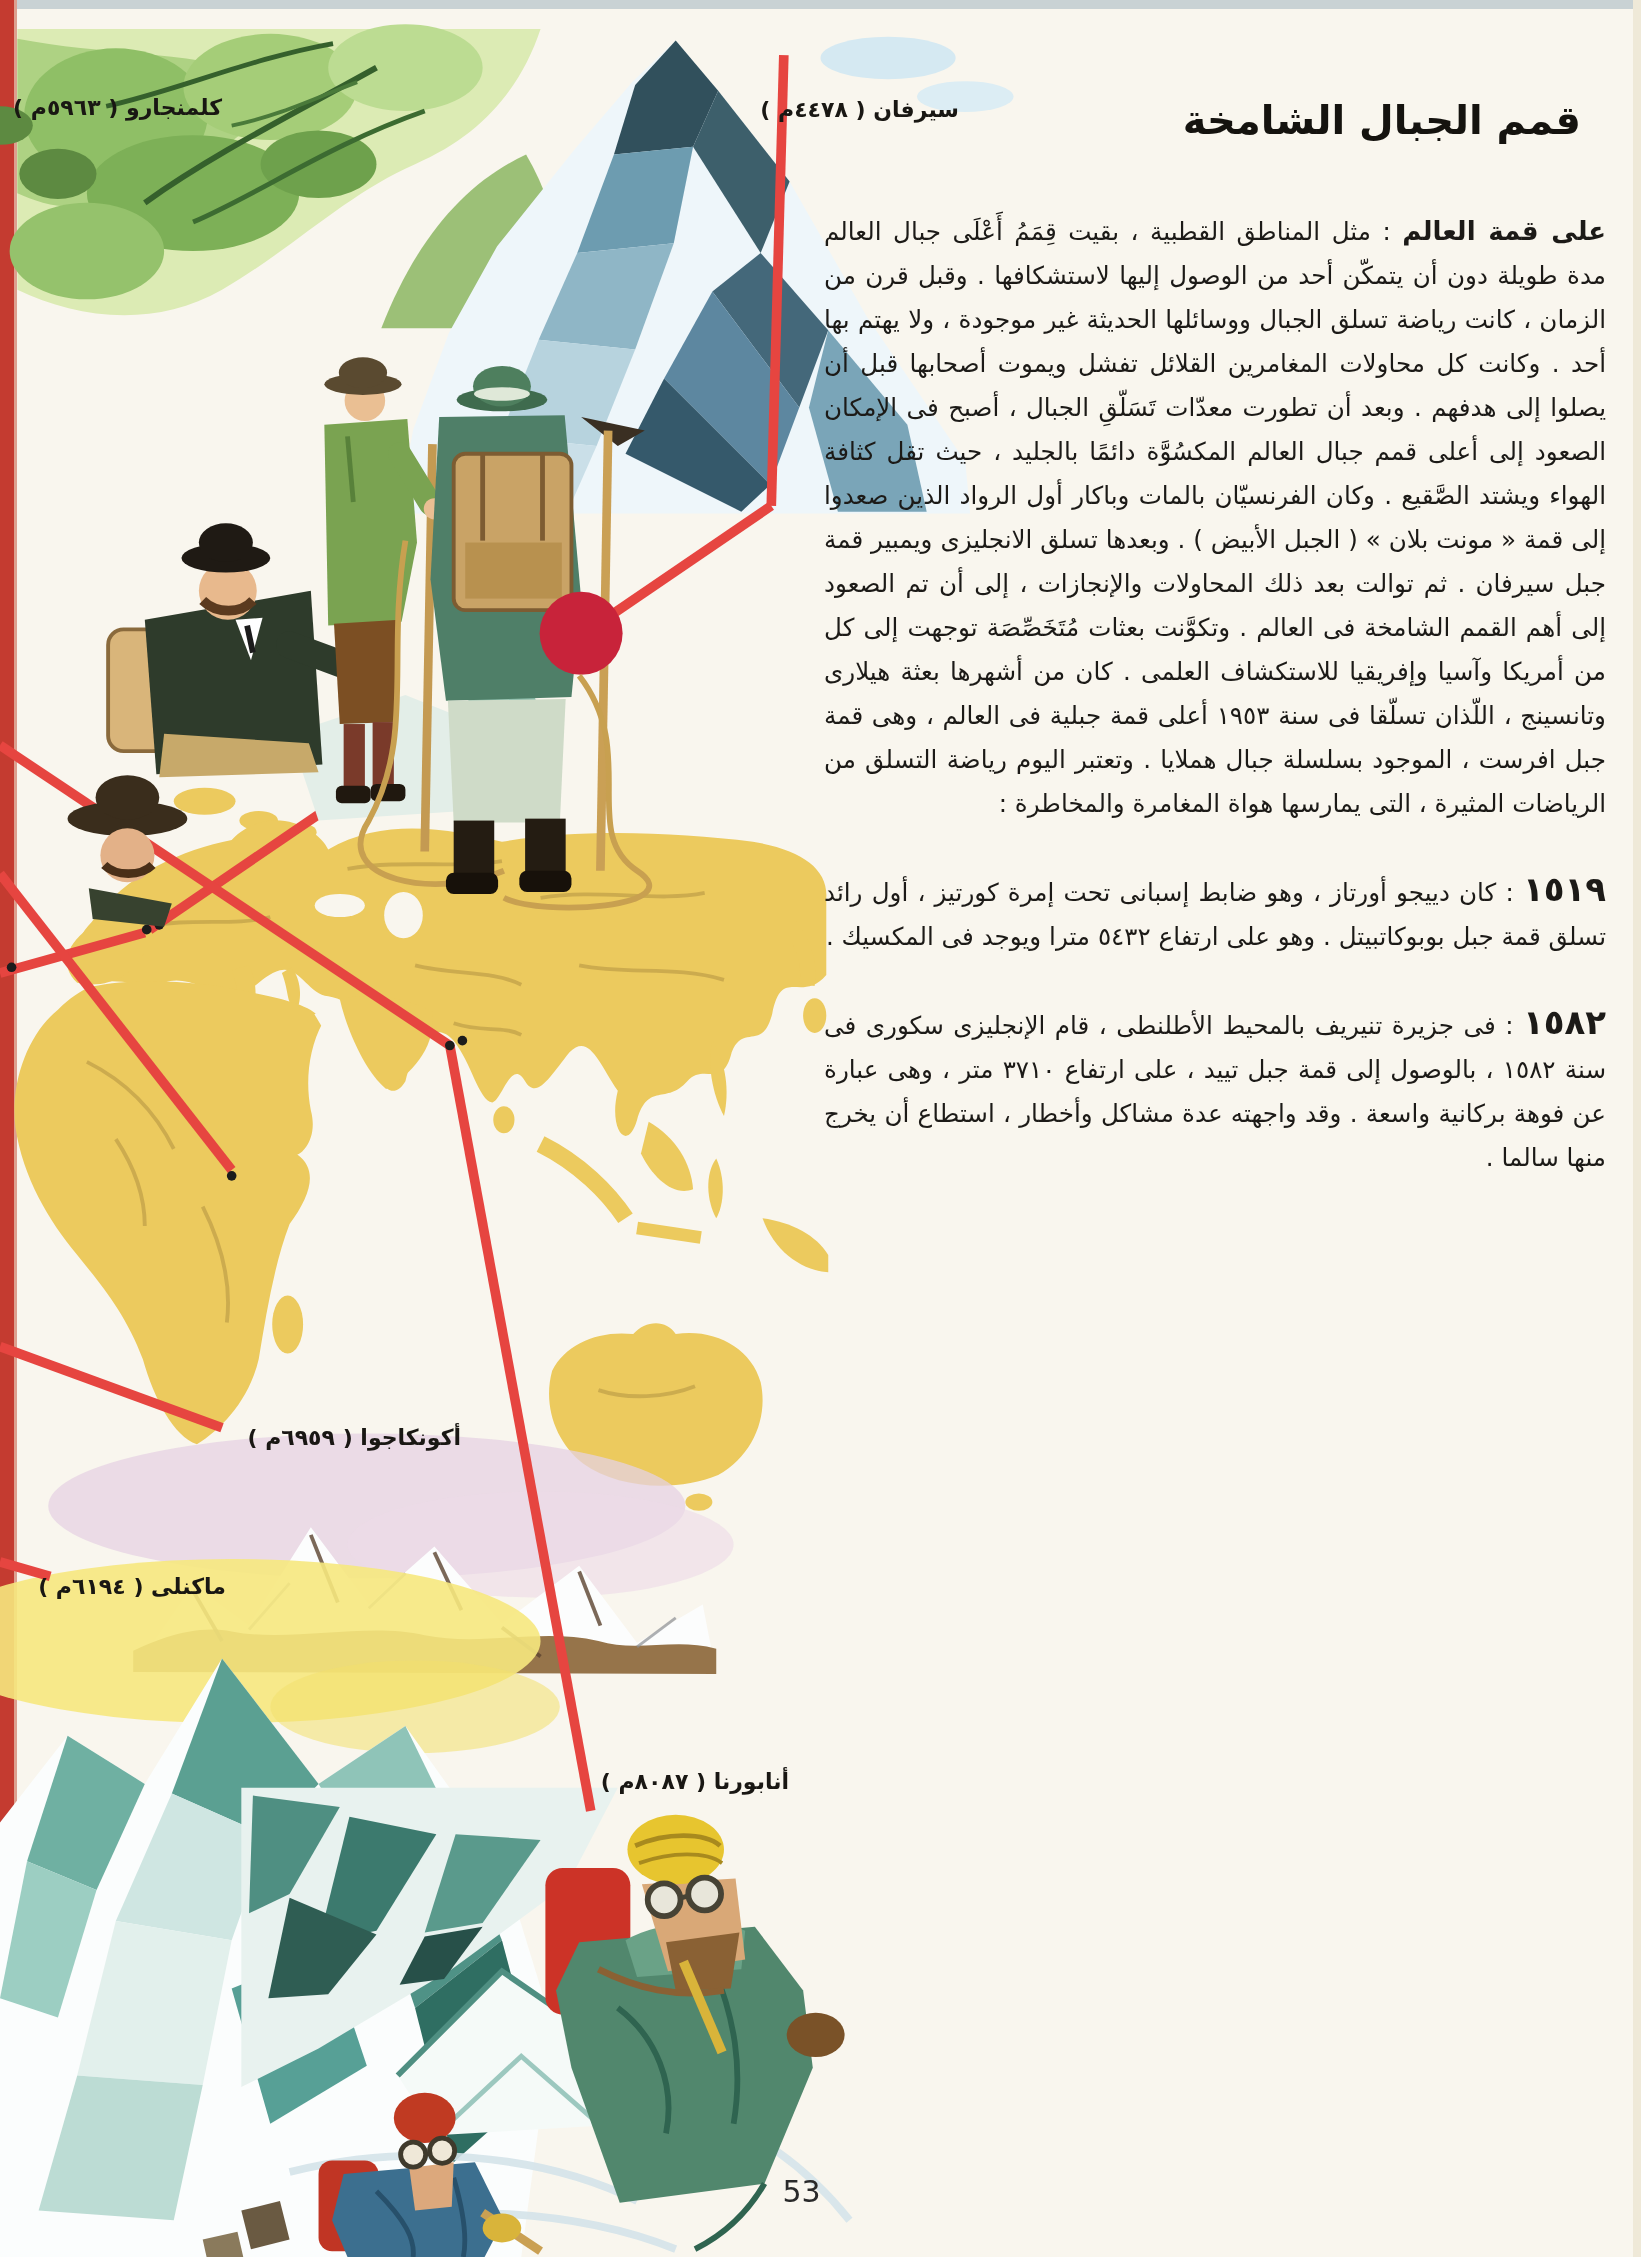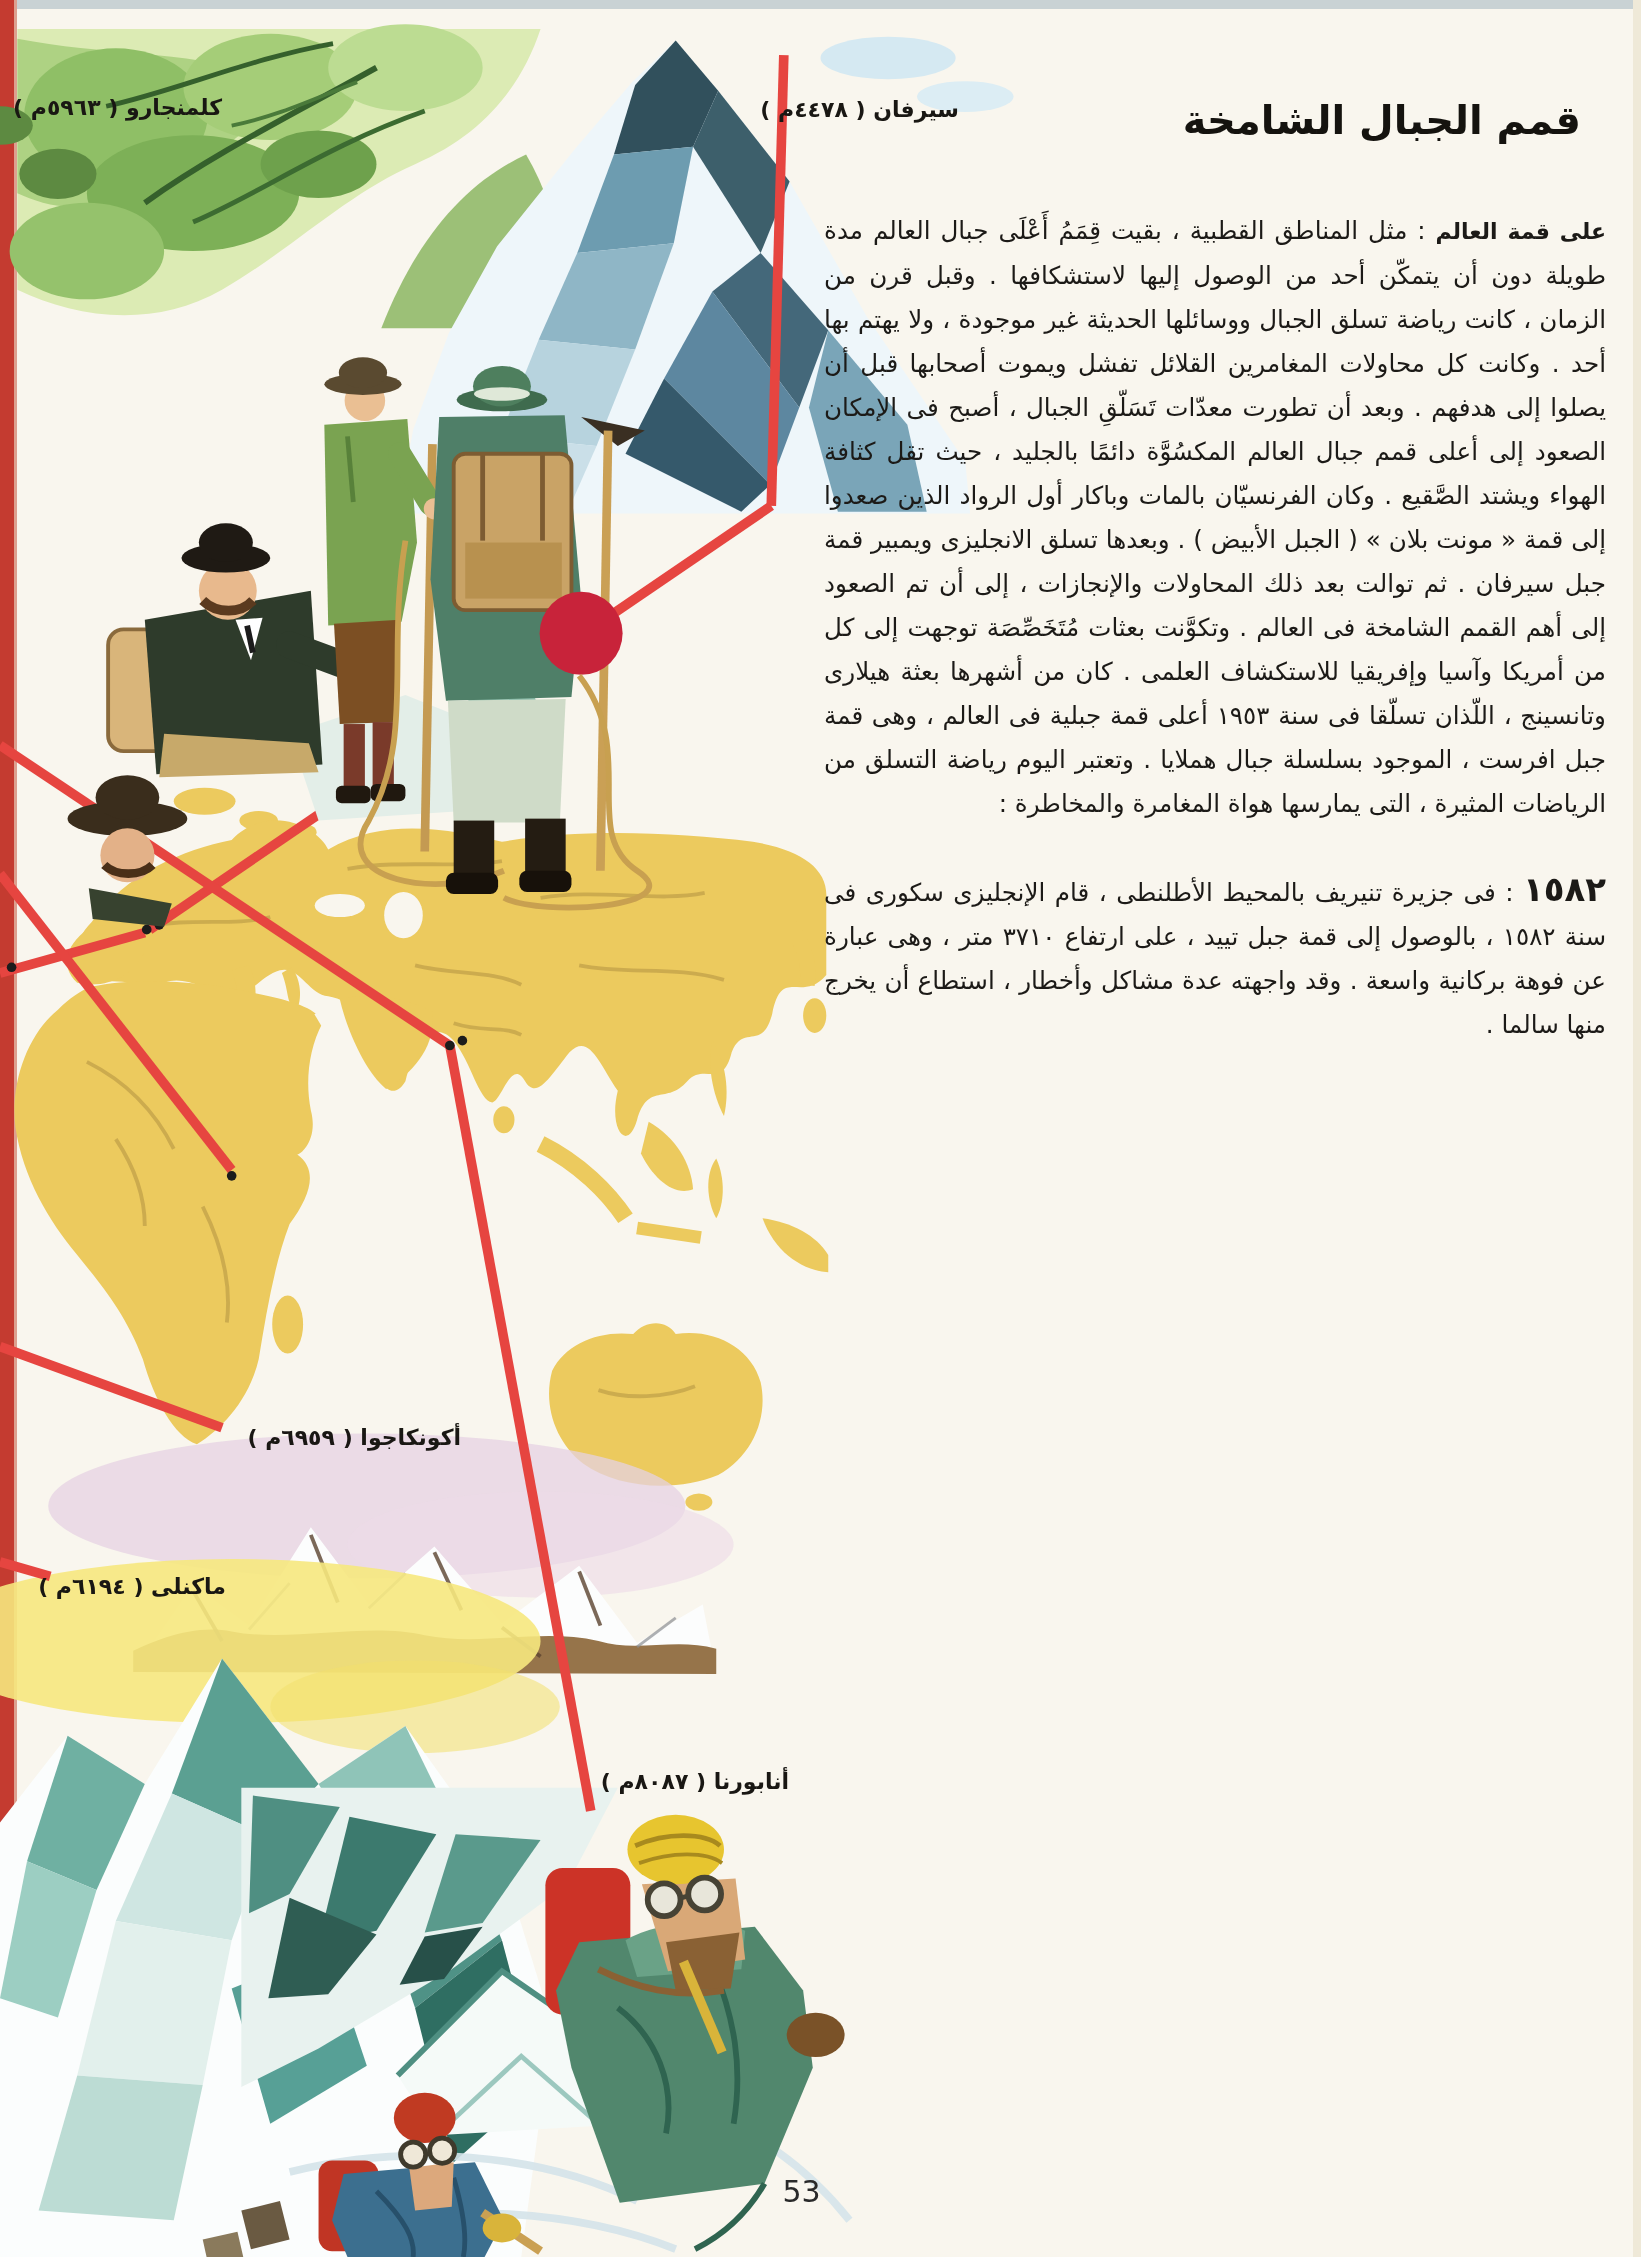--- a/index.html
+++ b/index.html
@@ -24,21 +24,21 @@
     position:absolute;top:97px;right:35px;width:782px;direction:rtl;
   }
   .page-title{
     font-size:40px;font-weight:bold;margin:0 25px 66px 0;
     text-align:right;color:#15130f;
   }
   .lead,.entry{
     font-size:24.6px;line-height:44px;text-align:justify;margin:0;
     color:#1c1a17;
   }
-  .lead .lead-title{font-weight:bold;font-size:22px;}
+  .lead .lead-title{font-weight:bold;font-size:26px;}
   .entry{margin-top:41px;}
   .entry .year{font-weight:bold;font-size:34px;letter-spacing:1px;}
   .page-number{
     position:absolute;left:763px;top:2174px;width:77px;text-align:center;
     font-size:30px;color:#2a2a2a;
   }
 </style>
 </head>
 <body>
 
@@ -326,19 +326,20 @@
 <div class="map-label" style="right:682px;top:97px;">سيرفان ( ٤٤٧٨م )</div>
 <div class="map-label" style="right:1180px;top:1425px;">أكونكاجوا ( ٦٩٥٩م )</div>
 <div class="map-label" style="right:1415px;top:1574px;">ماكنلى ( ٦١٩٤م )</div>
 <div class="map-label" style="right:852px;top:1769px;">أنابورنا ( ٨٠٨٧م )</div>
 
 <div class="article">
   <h1 class="page-title">قمم الجبال الشامخة</h1>
 
   <p class="lead"><span class="lead-title">على قمة العالم</span><span> : </span><span>مثل المناطق القطبية ، بقيت قِمَمُ أَعْلَى جبال العالم مدة طويلة دون أن يتمكّن أحد من الوصول إليها لاستشكافها . وقبل قرن من الزمان ، كانت رياضة تسلق الجبال ووسائلها الحديثة غير موجودة ، ولا يهتم بها أحد . وكانت كل محاولات المغامرين القلائل تفشل ويموت أصحابها قبل أن يصلوا إلى هدفهم . وبعد أن تطورت معدّات تَسَلّقِ الجبال ، أصبح فى الإمكان الصعود إلى أعلى قمم جبال العالم المكسُوَّة دائمًا بالجليد ، حيث تقل كثافة الهواء ويشتد الصَّقيع . وكان الفرنسيّان بالمات وباكار أول الرواد الذين صعدوا إلى قمة « مونت بلان » ( الجبل الأبيض ) . وبعدها تسلق الانجليزى ويمبير قمة جبل سيرفان . ثم توالت بعد ذلك المحاولات والإنجازات ، إلى أن تم الصعود إلى أهم القمم الشامخة فى العالم . وتكوَّنت بعثات مُتَخَصِّصَة توجهت إلى كل من أمريكا وآسيا وإفريقيا للاستكشاف العلمى . كان من أشهرها بعثة هيلارى وتانسينج ، اللّذان تسلّقا فى سنة ١٩٥٣ أعلى قمة جبلية فى العالم ، وهى قمة جبل افرست ، الموجود بسلسلة جبال هملايا . وتعتبر اليوم رياضة التسلق من الرياضات المثيرة ، التى يمارسها هواة المغامرة والمخاطرة :</span></p>
 
+  <p class="entry"><span class="year">١٥١٩</span><span> : </span><span>كان دييجو أورتاز ، وهو ضابط إسبانى تحت إمرة كورتيز ، أول رائد تسلق قمة جبل بوبوكاتبيتل . وهو على ارتفاع ٥٤٣٢ مترا ويوجد فى المكسيك .</span></p>
 
   <p class="entry"><span class="year">١٥٨٢</span><span> : </span><span>فى جزيرة تنيريف بالمحيط الأطلنطى ، قام الإنجليزى سكورى فى سنة ١٥٨٢ ، بالوصول إلى قمة جبل تييد ، على ارتفاع ٣٧١٠ متر ، وهى عبارة عن فوهة بركانية واسعة . وقد واجهته عدة مشاكل وأخطار ، استطاع أن يخرج منها سالما .</span></p>
 
 </div>
 
 <div class="page-number">53</div>
 
 
 </body></html>

